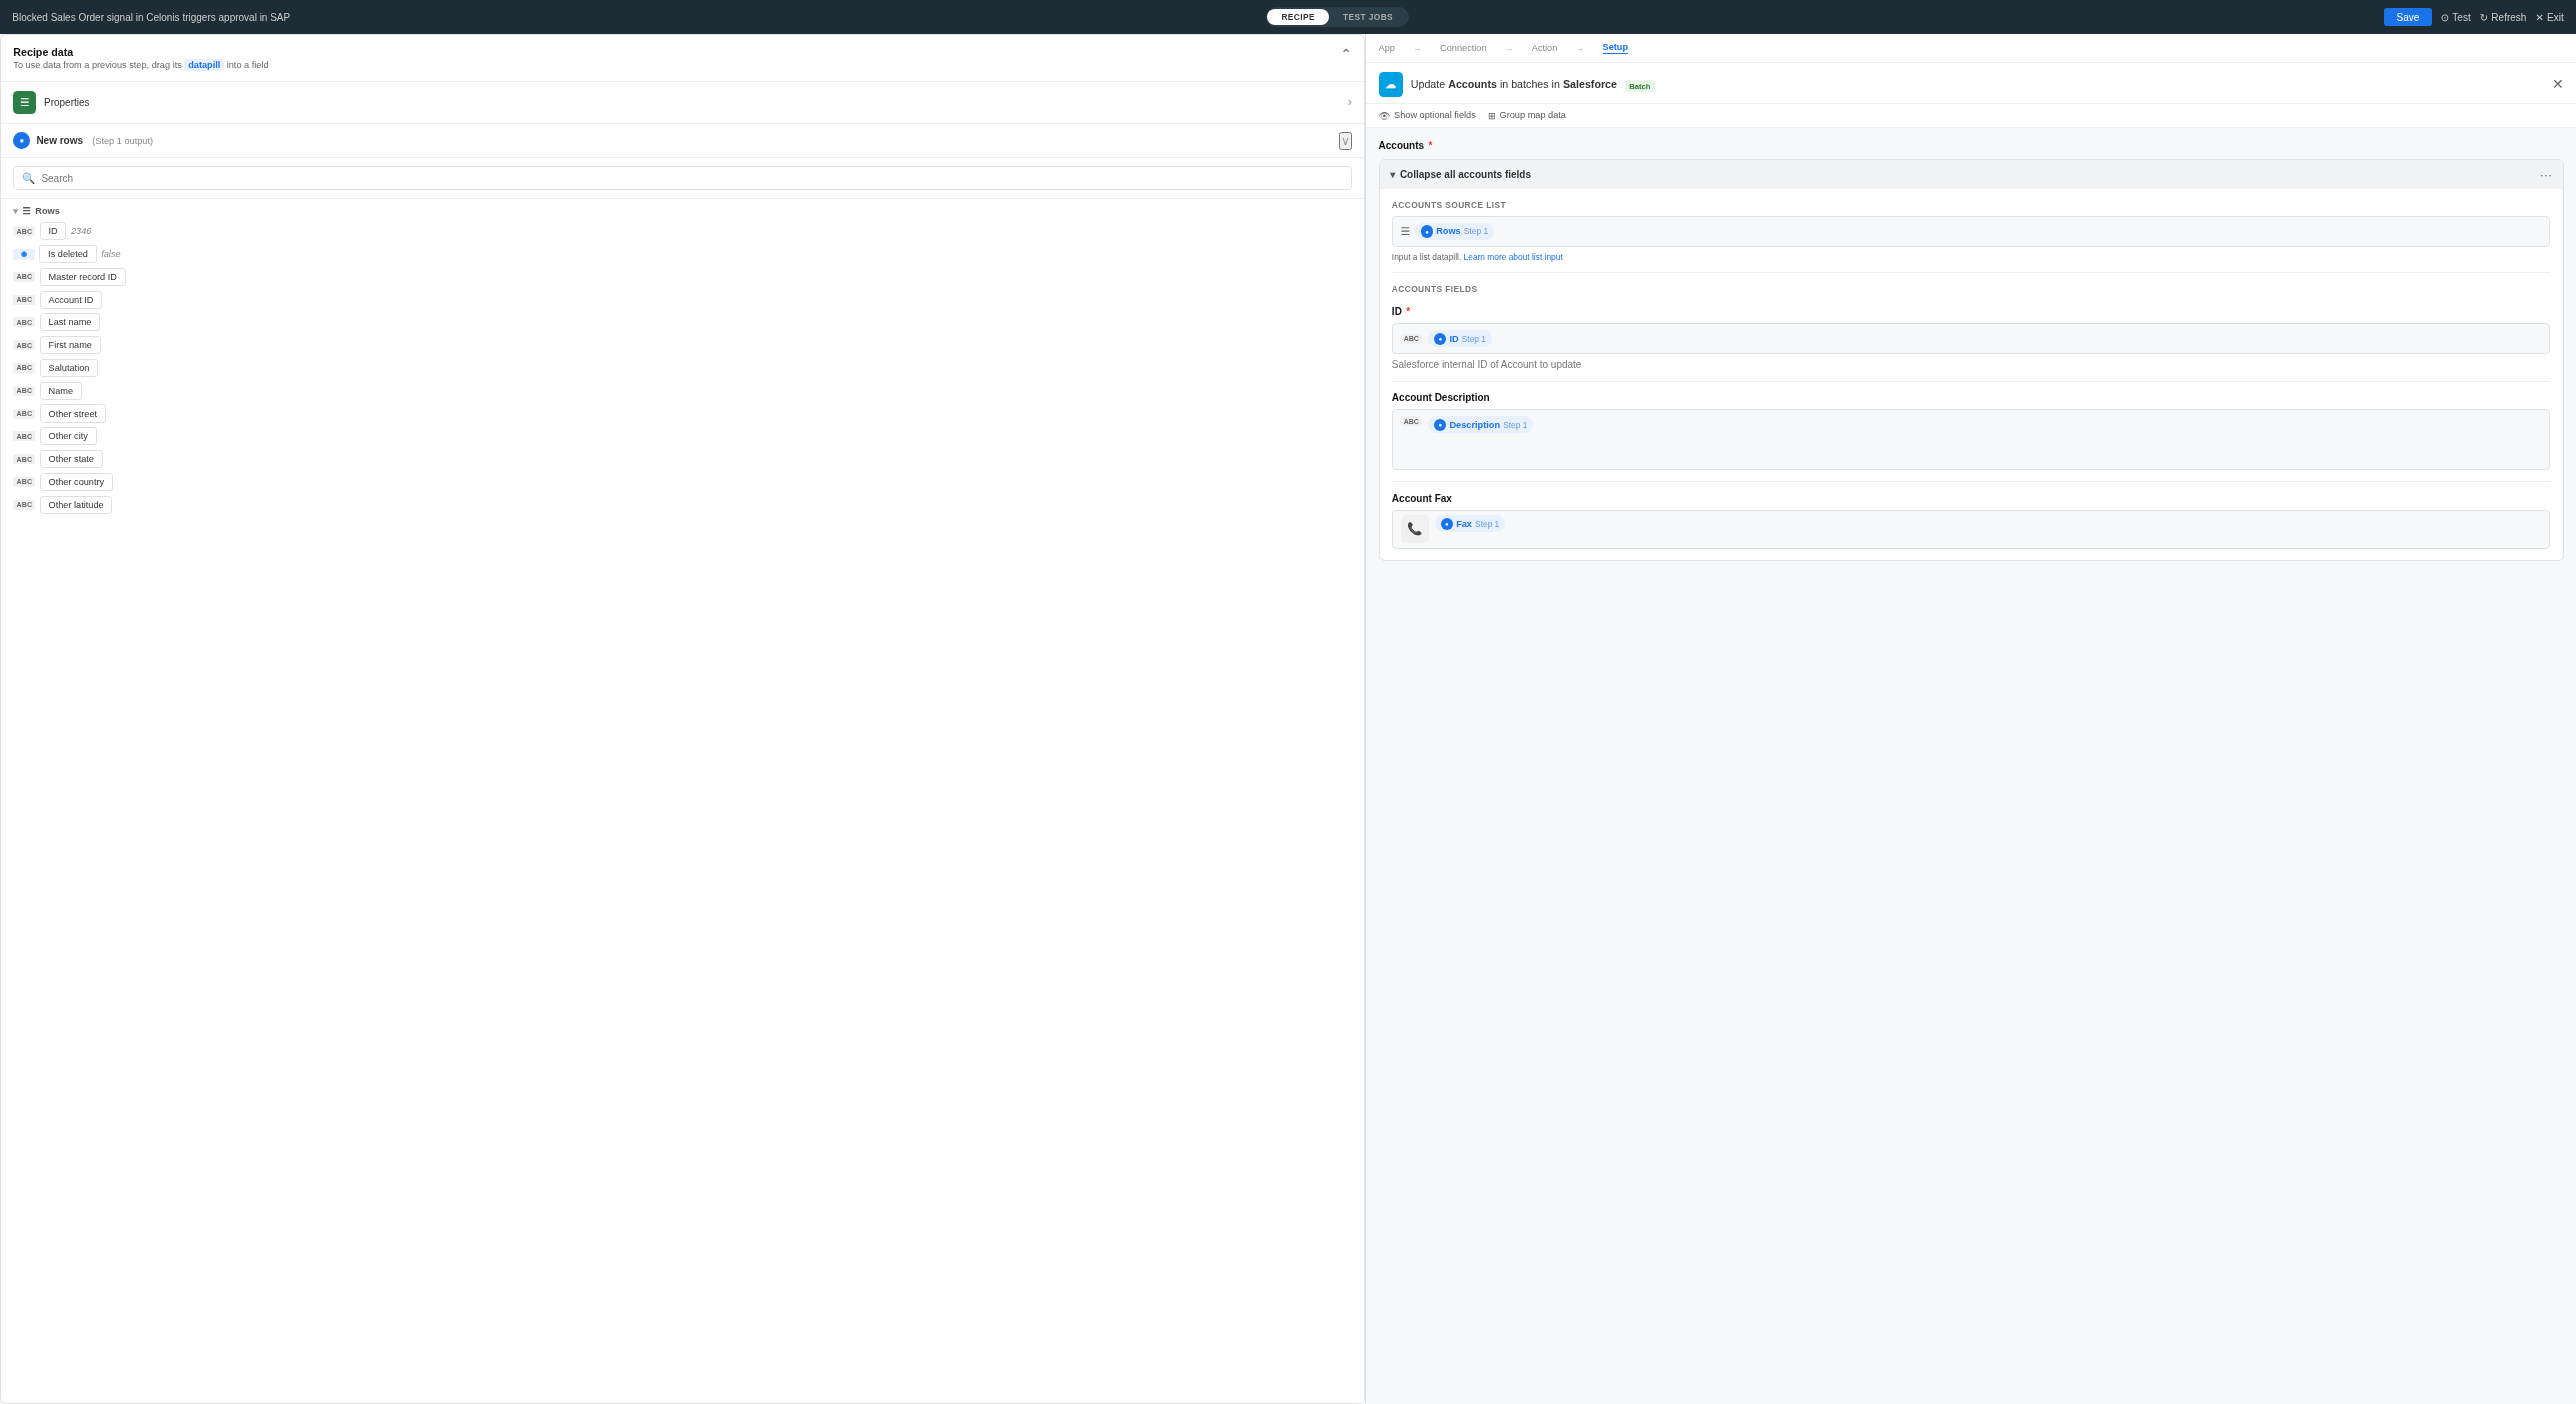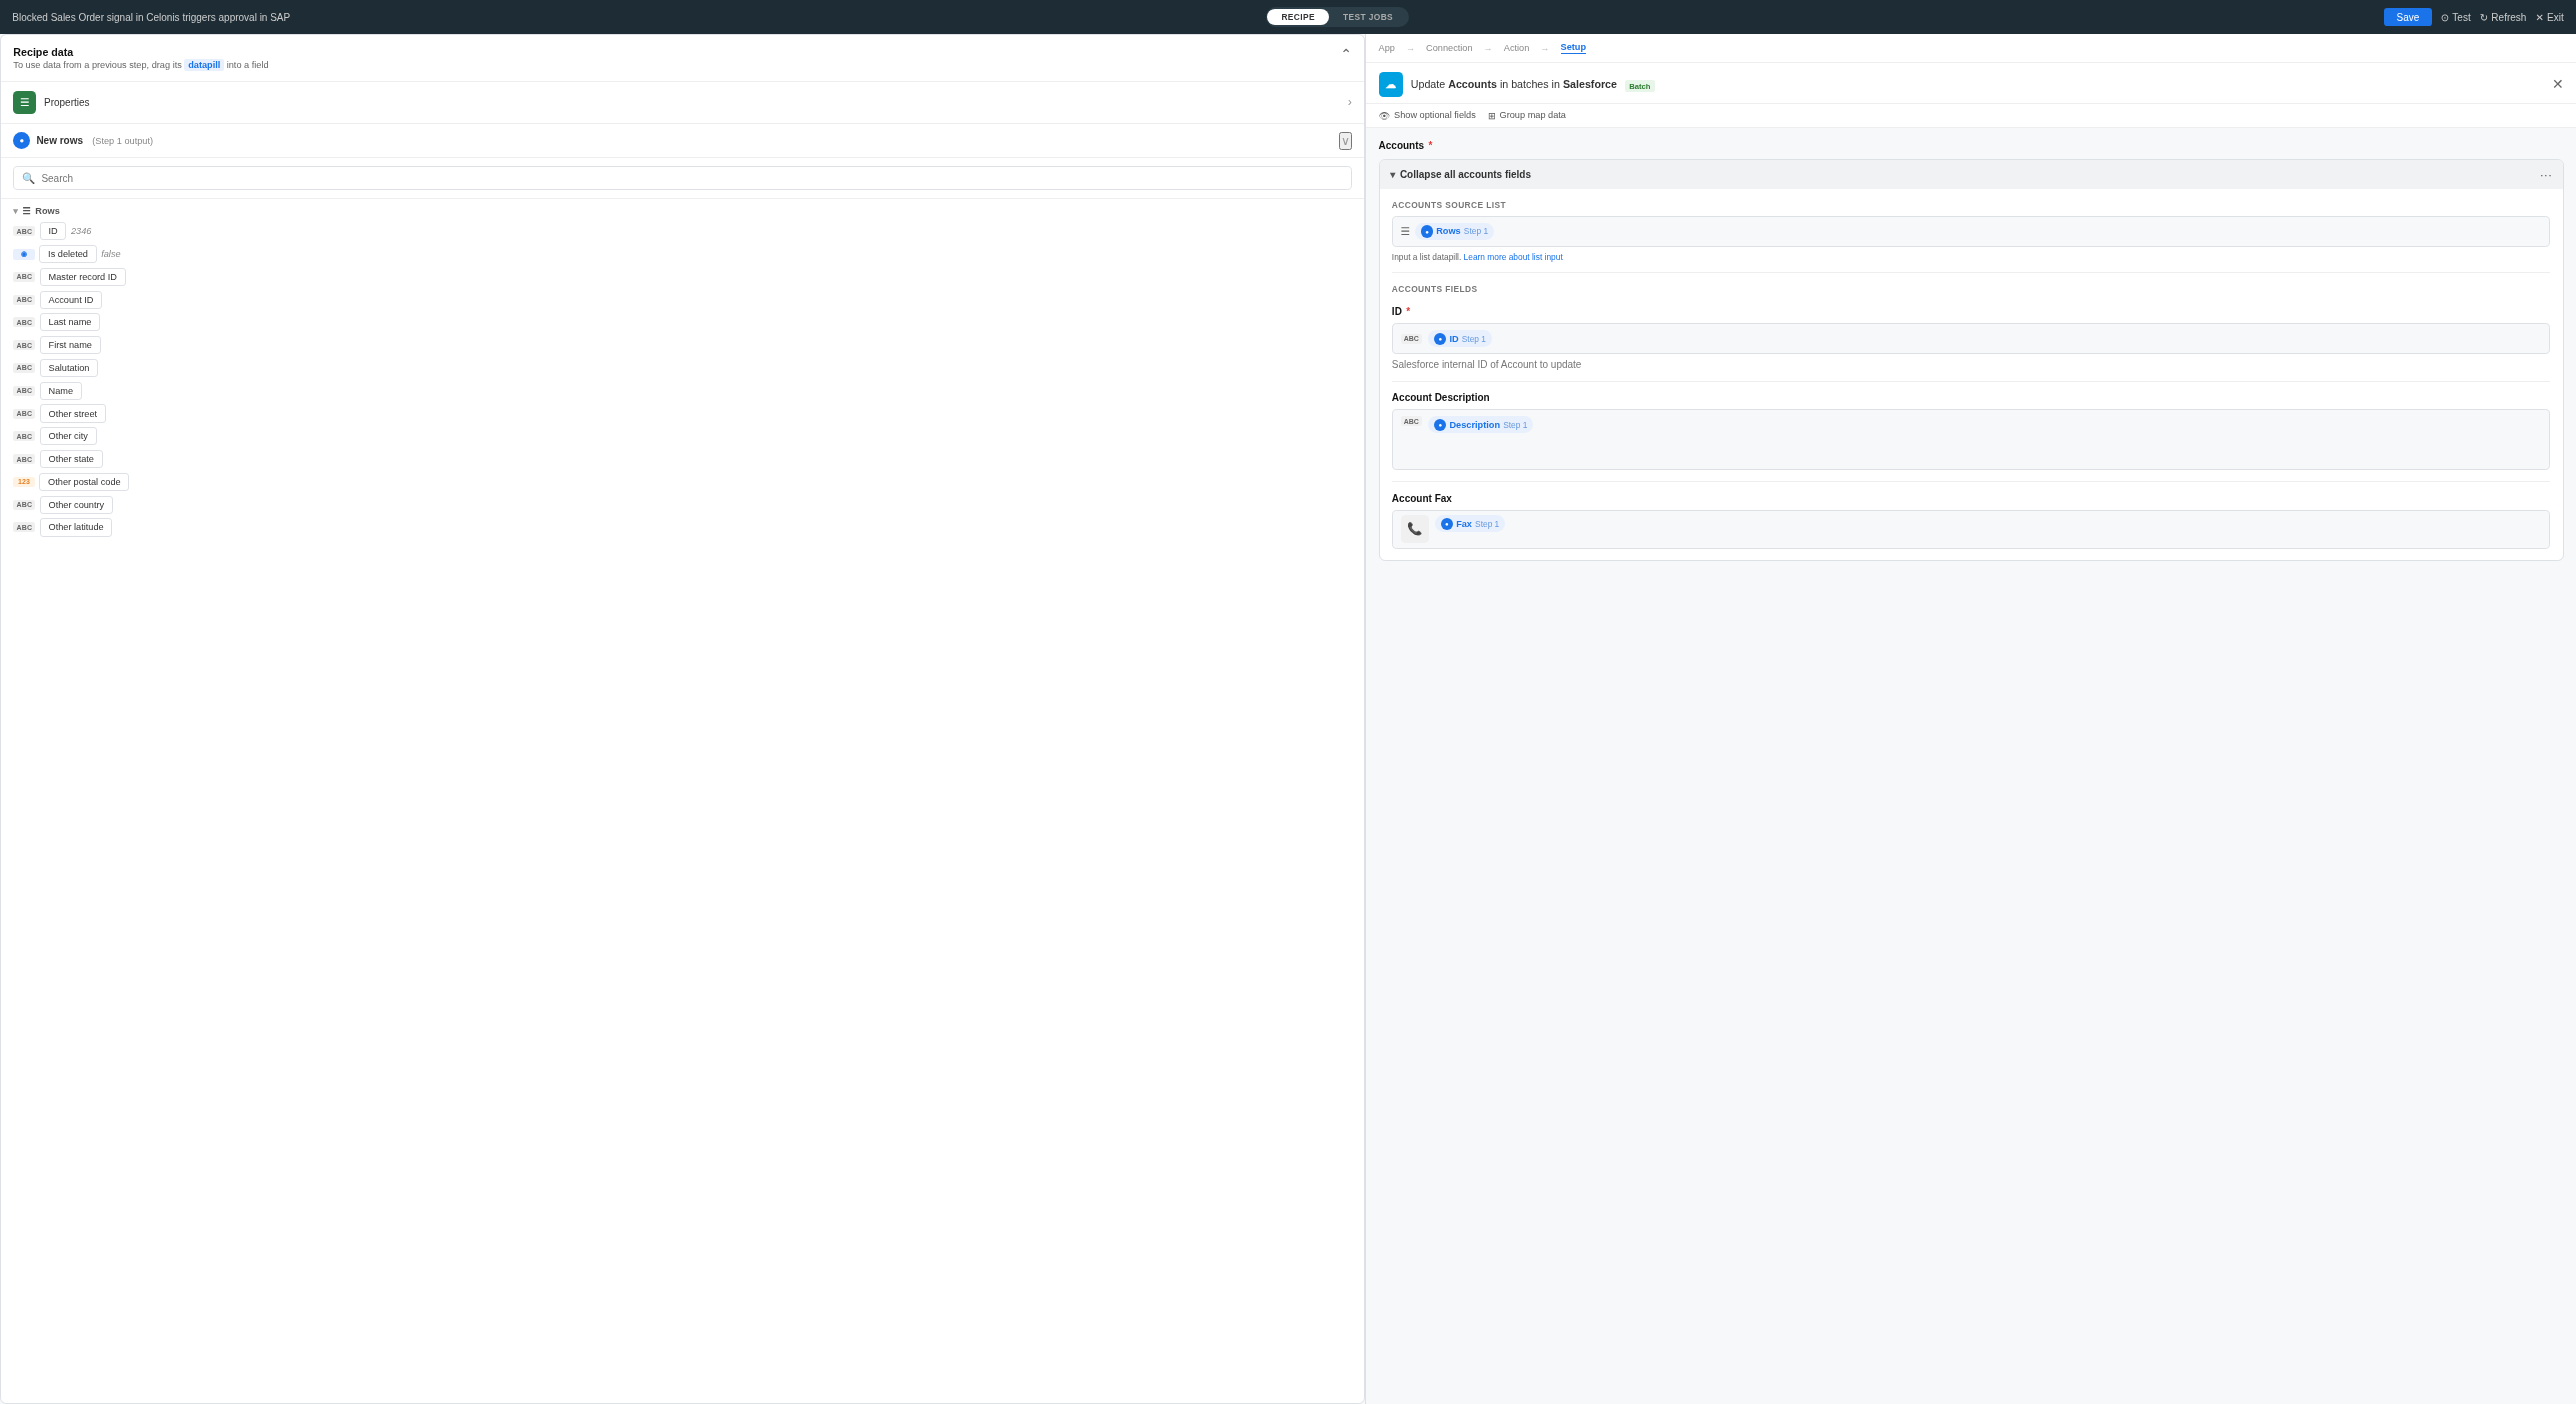--- a/index.html
+++ b/index.html
@@ -274,21 +274,21 @@
       border-left: 0.8px solid #dde1e5;
       display: flex;
       flex-direction: column;
       overflow: hidden;
     }
 
     
     .right-breadcrumb {
       display: flex;
       align-items: center;
-      gap: 11px;
+      gap: 18px;
       padding: 7.7px 12.3px;
       border-bottom: 0.8px solid #eee;
       background: #fff;
       font-size: 9.2px;
     }
     .breadcrumb-item { color: #888; cursor: pointer; }
     .breadcrumb-item.active { color: #1a73e8; font-weight: 600; border-bottom: 1.5px solid #1a73e8; padding-bottom: 1.5px; }
     .breadcrumb-arrow { color: #bbb; }
 
     
@@ -636,24 +636,20 @@
         <div class="row-item">
           <span class="type-badge abc">ABC</span>
           <span class="pill-label">Other city</span>
         </div>
 
         <div class="row-item">
           <span class="type-badge abc">ABC</span>
           <span class="pill-label">Other state</span>
         </div>
 
-        <div class="row-item">
-          <span class="type-badge num">123</span>
-          <span class="pill-label">Other postal code</span>
-        </div>
 
         <div class="row-item">
           <span class="type-badge abc">ABC</span>
           <span class="pill-label">Other country</span>
         </div>
 
         <div class="row-item">
           <span class="type-badge abc">ABC</span>
           <span class="pill-label">Other latitude</span>
         </div>

